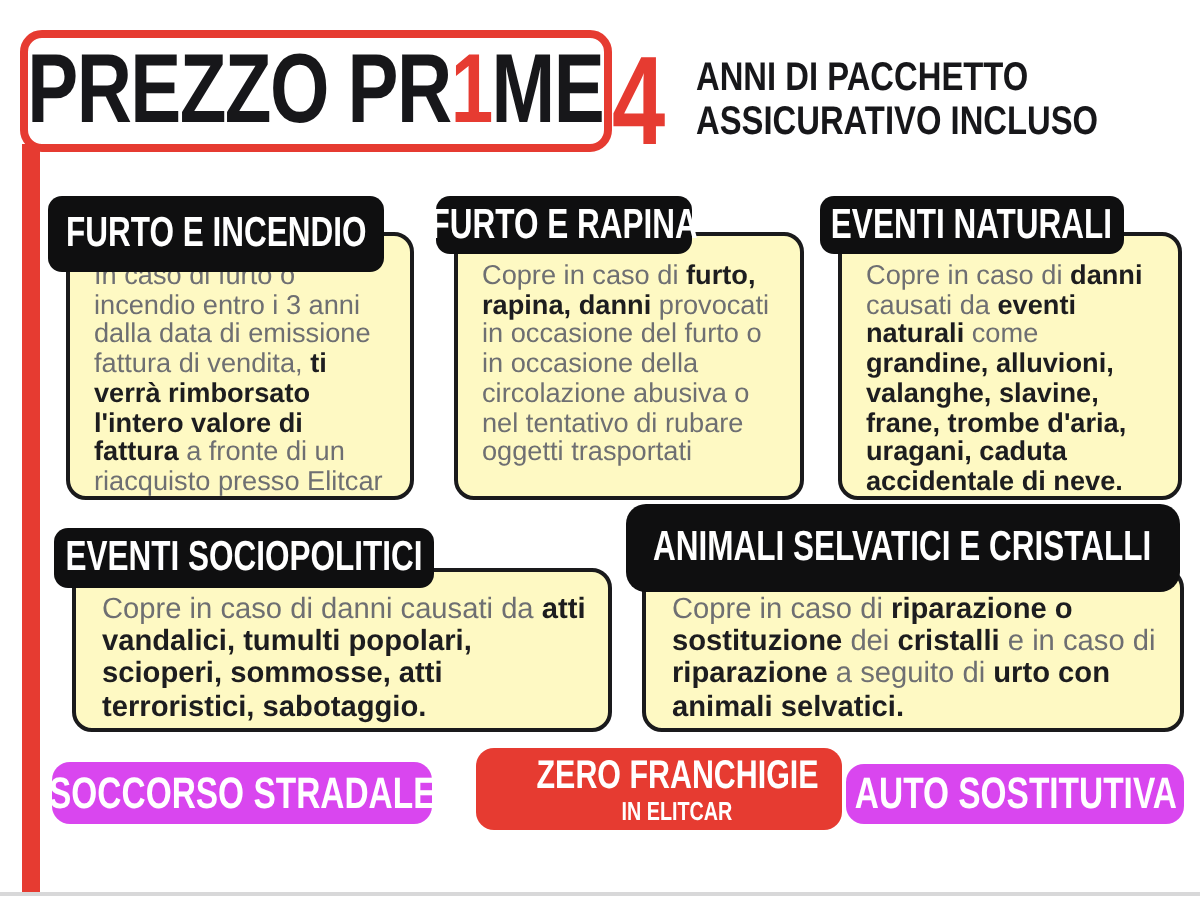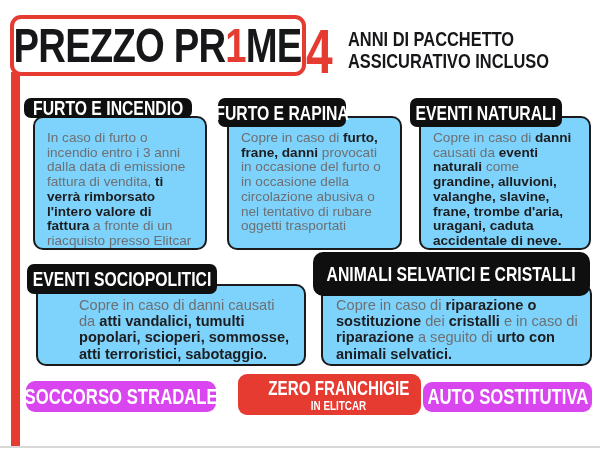--- a/index.html
+++ b/index.html
@@ -17,21 +17,21 @@
   .subtitle{position:absolute;left:348px;top:28px;font-weight:bold;font-size:20px;line-height:22px;
             color:#17171a;transform:scaleX(0.82);transform-origin:left top;white-space:nowrap;}
   .red-bar{position:absolute;left:11px;top:72px;width:9px;height:375px;background:#e63b31;}
 
   
   .badge{position:absolute;background:#0f0f10;color:#fff;border-radius:7px;
          display:flex;align-items:center;justify-content:center;z-index:2;}
   .badge>span{font-weight:bold;white-space:nowrap;transform:scaleX(0.75);letter-spacing:0;}
   .badge.r1>span{font-size:21px;}
   .badge.r2>span{font-size:21px;}
-  .cardbox{position:absolute;background:#7dd3fc;border:2px solid #1a1a1c;border-radius:10px;box-sizing:border-box;z-index:1;}
+  .cardbox{position:absolute;background:#fef9c3;border:2px solid #1a1a1c;border-radius:10px;box-sizing:border-box;z-index:1;}
   .cardtext{color:#6e6f72;}
   .cardtext .b{font-weight:bold;color:#1d1d1f;}
   .r1text{padding:13px 9px 0 12px;font-size:13.6px;line-height:14.7px;}
   .r2text{padding:11px 10px 0 13px;font-size:14.6px;line-height:16.2px;}
 
   
   .bbadge{position:absolute;border-radius:9px;display:flex;flex-direction:column;
           align-items:center;justify-content:center;}
   .bbadge.black{background:#d946ef;color:#fff;}
   .bbadge.red{background:#e63b31;color:#fff;}
@@ -55,39 +55,39 @@
   <div class="big-four">4</div>
   <div class="subtitle">
     <div>ANNI DI PACCHETTO</div>
     <div>ASSICURATIVO INCLUSO</div>
   </div>
   <div class="red-bar"></div>
 
   <div class="cardbox" style="left:33px;top:116px;width:174px;height:134px;">
     <div class="cardtext r1text"><span>In caso di furto o incendio entro i 3 anni dalla data di emissione fattura di vendita, </span><span class="b">ti verrà rimborsato l'intero valore di fattura</span><span> a fronte di un riacquisto presso Elitcar</span></div>
   </div>
-  <div class="badge r1" style="left:24px;top:98px;width:168px;height:20px;">
+  <div class="badge r1" style="left:24px;top:98px;width:168px;height:38px;">
     <span>FURTO E INCENDIO</span>
   </div>
 
   <div class="cardbox" style="left:227px;top:116px;width:175px;height:134px;">
-    <div class="cardtext r1text"><span>Copre in caso di </span><span class="b">furto, frane, danni</span><span> provocati in occasione del furto o in occasione della circolazione abusiva o nel tentativo di rubare oggetti trasportati</span></div>
+    <div class="cardtext r1text"><span>Copre in caso di </span><span class="b">furto, rapina, danni</span><span> provocati in occasione del furto o in occasione della circolazione abusiva o nel tentativo di rubare oggetti trasportati</span></div>
   </div>
   <div class="badge r1" style="left:218px;top:98px;width:128px;height:29px;">
     <span>FURTO E RAPINA</span>
   </div>
 
   <div class="cardbox" style="left:419px;top:116px;width:172px;height:134px;">
     <div class="cardtext r1text"><span>Copre in caso di </span><span class="b">danni</span><span> causati da </span><span class="b">eventi naturali</span><span> come </span><span class="b">grandine, alluvioni, valanghe, slavine, frane, trombe d'aria, uragani, caduta accidentale di neve.</span></div>
   </div>
   <div class="badge r1" style="left:410px;top:98px;width:152px;height:29px;">
     <span>EVENTI NATURALI</span>
   </div>
 
-  <div class="cardbox" style="left:36px;top:284px;width:270px;height:82px;padding-left:28px;">
+  <div class="cardbox" style="left:36px;top:284px;width:270px;height:82px;">
     <div class="cardtext r2text"><span>Copre in caso di danni causati da </span><span class="b">atti vandalici, tumulti popolari, scioperi, sommosse, atti terroristici, sabotaggio.</span></div>
   </div>
   <div class="badge r2" style="left:27px;top:264px;width:190px;height:30px;">
     <span>EVENTI SOCIOPOLITICI</span>
   </div>
 
   <div class="cardbox" style="left:321px;top:284px;width:271px;height:82px;">
     <div class="cardtext r2text"><span>Copre in caso di </span><span class="b">riparazione o sostituzione</span><span> dei </span><span class="b">cristalli</span><span> e in caso di </span><span class="b">riparazione</span><span> a seguito di </span><span class="b">urto con animali selvatici.</span></div>
   </div>
   <div class="badge r2" style="left:313px;top:252px;width:277px;height:44px;border-radius:10px;">

